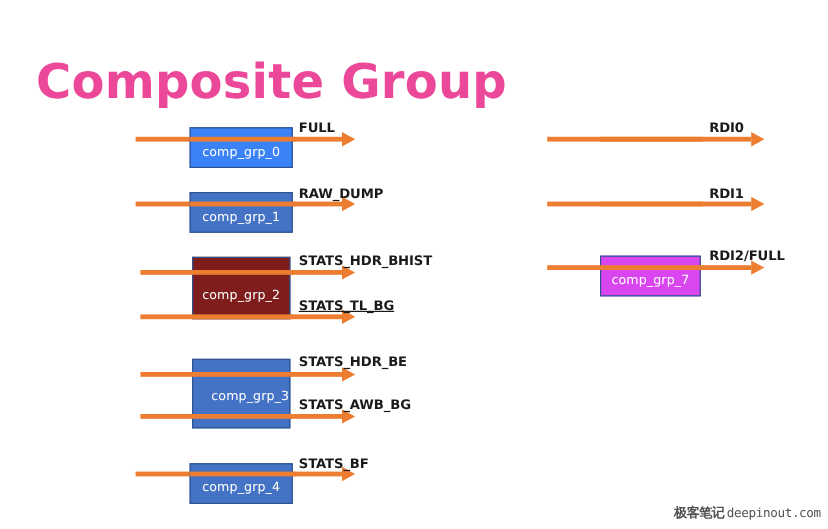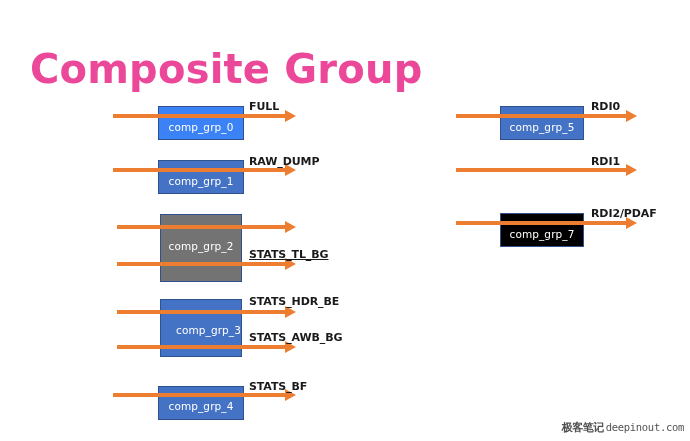--- a/index.html
+++ b/index.html
@@ -122,24 +122,25 @@
       <div class="arrow" style="left: 145px; top: 114px; width: 88px; background: rgb(237, 125, 49);"></div>
       <div class="arrow" style="left: 100px; top: 168px; width: 172px; background: rgb(237, 125, 49);"></div>
       <div class="arrow-head" style="left: 272px; top: 164px; border-left-color: rgb(237, 125, 49);"></div>
       <div class="sig-label" style="left: 236px; top: 155px; color: rgb(26, 26, 26);">RAW_DUMP</div>
       <div class="grp-box" style="left: 145px; top: 160px; width: 86px; height: 34px; background: rgb(68, 114, 196); border-color: rgb(47, 82, 143);">
         <div class="grp-label" style="color: rgb(255, 255, 255); top: 14px;">comp_grp_1</div>
       </div>
       <div class="arrow" style="left: 145px; top: 168px; width: 88px; background: rgb(237, 125, 49);"></div>
       <div class="arrow" style="left: 104px; top: 225px; width: 168px; background: rgb(237, 125, 49);"></div>
       <div class="arrow-head" style="left: 272px; top: 221px; border-left-color: rgb(237, 125, 49);"></div>
+      <div class="sig-label" style="left: 236px; top: 211px; color: rgb(26, 26, 26);">STATS_HDR_BHIST</div>
       <div class="arrow" style="left: 104px; top: 262px; width: 168px; background: rgb(237, 125, 49);"></div>
       <div class="arrow-head" style="left: 272px; top: 258px; border-left-color: rgb(237, 125, 49);"></div>
       <div class="sig-label" style="left: 236px; top: 248px; color: rgb(26, 26, 26); text-decoration: underline;">STATS_TL_BG</div>
-      <div class="grp-box" style="left: 147px; top: 214px; width: 82px; height: 68px; background: #737373; border-color: rgb(47, 82, 143);">
+      <div class="grp-box" style="left: 147px; top: 214px; width: 82px; height: 52px; background: #7f1d1d; border-color: rgb(47, 82, 143);">
         <div class="grp-label" style="color: rgb(255, 255, 255); top: 24.5px;">comp_grp_2</div>
       </div>
       <div class="arrow" style="left: 147px; top: 225px; width: 84px; background: rgb(237, 125, 49);"></div>
       <div class="arrow" style="left: 147px; top: 262px; width: 84px; background: rgb(237, 125, 49);"></div>
       <div class="arrow" style="left: 104px; top: 310px; width: 168px; background: rgb(237, 125, 49);"></div>
       <div class="arrow-head" style="left: 272px; top: 306px; border-left-color: rgb(237, 125, 49);"></div>
       <div class="sig-label" style="left: 236px; top: 295px; color: rgb(26, 26, 26);">STATS_HDR_BE</div>
       <div class="arrow" style="left: 104px; top: 345px; width: 168px; background: rgb(237, 125, 49);"></div>
       <div class="arrow-head" style="left: 272px; top: 341px; border-left-color: rgb(237, 125, 49);"></div>
       <div class="sig-label" style="left: 236px; top: 331px; color: rgb(26, 26, 26);">STATS_AWB_BG</div>
@@ -153,32 +154,29 @@
       <div class="sig-label" style="left: 236px; top: 380px; color: rgb(26, 26, 26);">STATS_BF</div>
       <div class="grp-box" style="left: 145px; top: 386px; width: 86px; height: 34px; background: rgb(68, 114, 196); border-color: rgb(47, 82, 143);">
         <div class="grp-label" style="color: rgb(255, 255, 255); top: 13px;">comp_grp_4</div>
       </div>
       <div class="arrow" style="left: 145px; top: 393px; width: 88px; background: rgb(237, 125, 49);"></div>
     </div>
     <div style="position: absolute; left: 0px; top: 0px; width: 100%; height: 100%;">
       <div class="arrow" style="left: 443px; top: 114px; width: 170px; background: rgb(237, 125, 49);"></div>
       <div class="arrow-head" style="left: 613px; top: 110px; border-left-color: rgb(237, 125, 49);"></div>
       <div class="sig-label" style="left: 578px; top: 100px; color: rgb(26, 26, 26);">RDI0</div>
-      <div class="grp-box" style="left: 487px; top: 106px; width: 84px; height: 34px; background: rgb(68, 114, 196); border-color: rgb(47, 82, 143);">
-        <div class="grp-label" style="color: rgb(255, 255, 255); top: 14px;">comp_grp_5</div>
-      </div>
       <div class="arrow" style="left: 487px; top: 114px; width: 86px; background: rgb(237, 125, 49);"></div>
       <div class="arrow" style="left: 443px; top: 168px; width: 170px; background: rgb(237, 125, 49);"></div>
       <div class="arrow-head" style="left: 613px; top: 164px; border-left-color: rgb(237, 125, 49);"></div>
       <div class="sig-label" style="left: 578px; top: 155px; color: rgb(26, 26, 26);">RDI1</div>
       <div class="arrow" style="left: 487px; top: 168px; width: 86px; background: rgb(237, 125, 49);"></div>
       <div class="arrow" style="left: 443px; top: 221px; width: 170px; background: rgb(237, 125, 49);"></div>
       <div class="arrow-head" style="left: 613px; top: 217px; border-left-color: rgb(237, 125, 49);"></div>
-      <div class="sig-label" style="left: 578px; top: 207px; color: rgb(26, 26, 26);">RDI2/PDAF</div>
-      <div class="grp-box" style="left: 487px; top: 213px; width: 84px; height: 34px; background: #000000; border-color: rgb(47, 82, 143);">
+      <div class="sig-label" style="left: 578px; top: 207px; color: rgb(26, 26, 26);">RDI2/FULL</div>
+      <div class="grp-box" style="left: 487px; top: 213px; width: 84px; height: 34px; background: #d946ef; border-color: rgb(47, 82, 143);">
         <div class="grp-label" style="color: rgb(255, 255, 255); top: 14px;">comp_grp_7</div>
       </div>
       <div class="arrow" style="left: 487px; top: 221px; width: 86px; background: rgb(237, 125, 49);"></div>
     </div>
   </div>
 
 <div id="watermark">
   <span class="wm-cn">极客笔记</span>
   <span class="wm-url">deepinout.com</span>
 </div>

